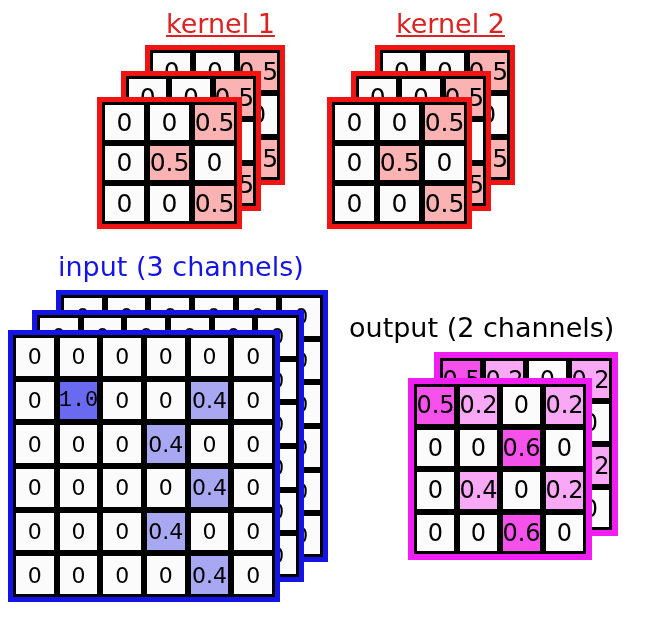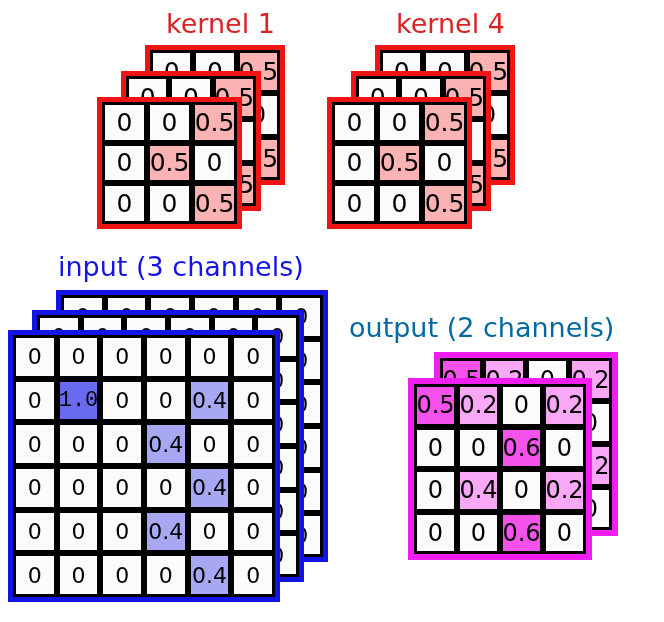--- a/index.html
+++ b/index.html
@@ -20,41 +20,42 @@
     color:#000000;
     overflow:hidden;
     white-space:nowrap;
   }
   
   .kernel-title{
     position:absolute;
     color:#dd2222;
     font-size:27px;
     white-space:nowrap;
+    text-decoration:underline;
   }
   .k-layer{border:5px solid #f01414;background:#ffffff;}
   .k-grid{grid-template-columns:repeat(3,1fr);grid-template-rows:repeat(3,1fr);}
   .k-cell{font-size:25px;}
   .k-hi{background:#fbb2b2;}
   
   .input-title{
     position:absolute;
     color:#1414e6;
     font-size:27px;
     white-space:nowrap;
   }
   .i-layer{border:5px solid #1414e6;background:#ffffff;}
   .i-grid{grid-template-columns:repeat(6,1fr);grid-template-rows:repeat(6,1fr);}
   .i-cell{font-size:22px;}
   .i-hi-strong{background:#6a6af0;font-family:Liberation Mono, monospace;}
   .i-hi-soft{background:#a8a8f2;}
   
   .output-title{
     position:absolute;
-    color:#0369a1;
+    color:#000000;
     font-size:27px;
     white-space:nowrap;
   }
   .o-layer{border:6px solid #f01ef0;background:#ffffff;}
   .o-grid{grid-template-columns:repeat(4,1fr);grid-template-rows:repeat(4,1fr);}
   .o-cell{font-size:24px;}
   .o-hi-1{background:#f9a8f5;}
   .o-hi-2{background:#f552ec;}
 </style>
 </head>
@@ -137,21 +138,21 @@
         <div class="cell k-cell k-hi">0.5</div>
         <div class="cell k-cell">0</div>
         <div class="cell k-cell k-hi">0.5</div>
         <div class="cell k-cell">0</div>
         <div class="cell k-cell">0</div>
         <div class="cell k-cell">0</div>
         <div class="cell k-cell k-hi">0.5</div>
       </div>
   </div>
 </div>
-<div class="kernel-title" style="left:396px;top:8px;">kernel 4</div>
+<div class="kernel-title" style="left:396px;top:8px;">kernel 2</div>
 
 <div class="input-title" style="left:58px;top:251px;">input (3 channels)</div>
 <div class="stack" style="left:8px;top:290px;width:320px;height:312px;">
   <div class="layer i-layer" style="left:48px;top:0px;width:272px;height:272px;">
     <div class="grid i-grid">
         <div class="cell i-cell">0</div>
         <div class="cell i-cell">0</div>
         <div class="cell i-cell">0</div>
         <div class="cell i-cell">0</div>
         <div class="cell i-cell">0</div>

